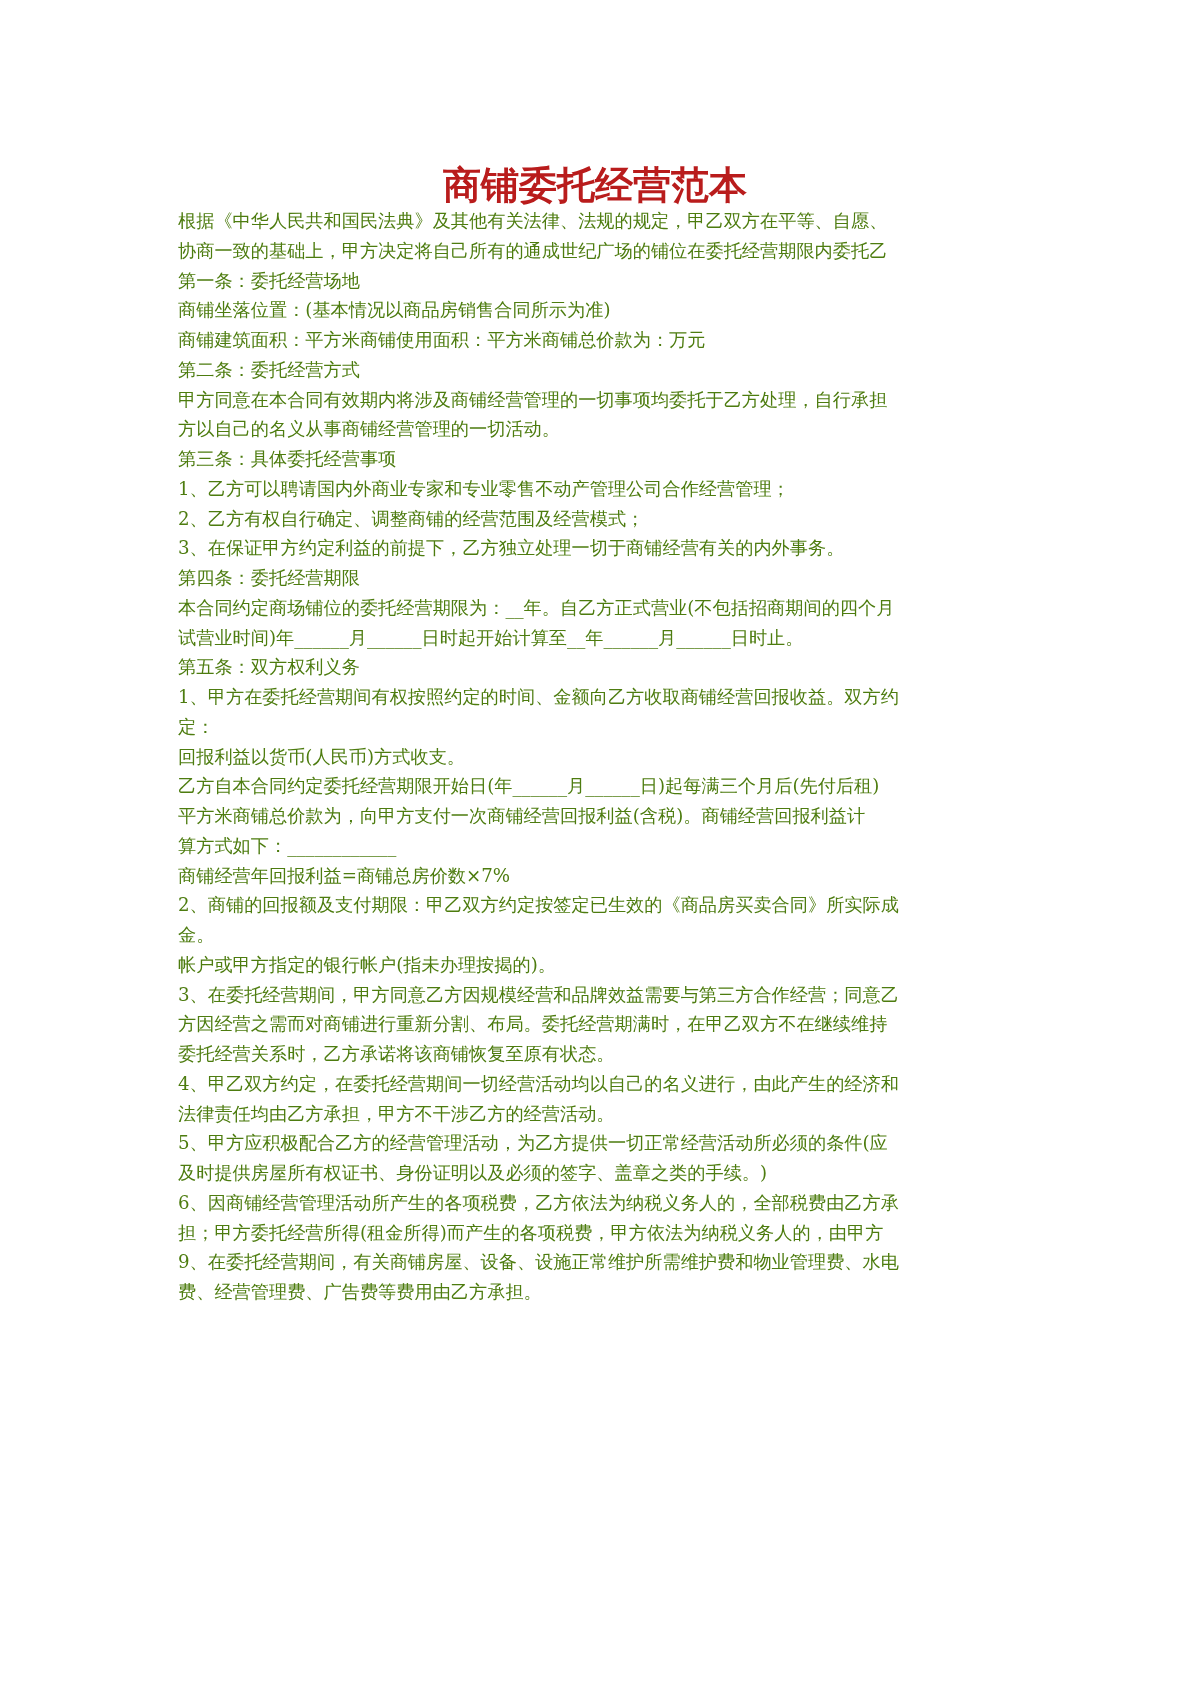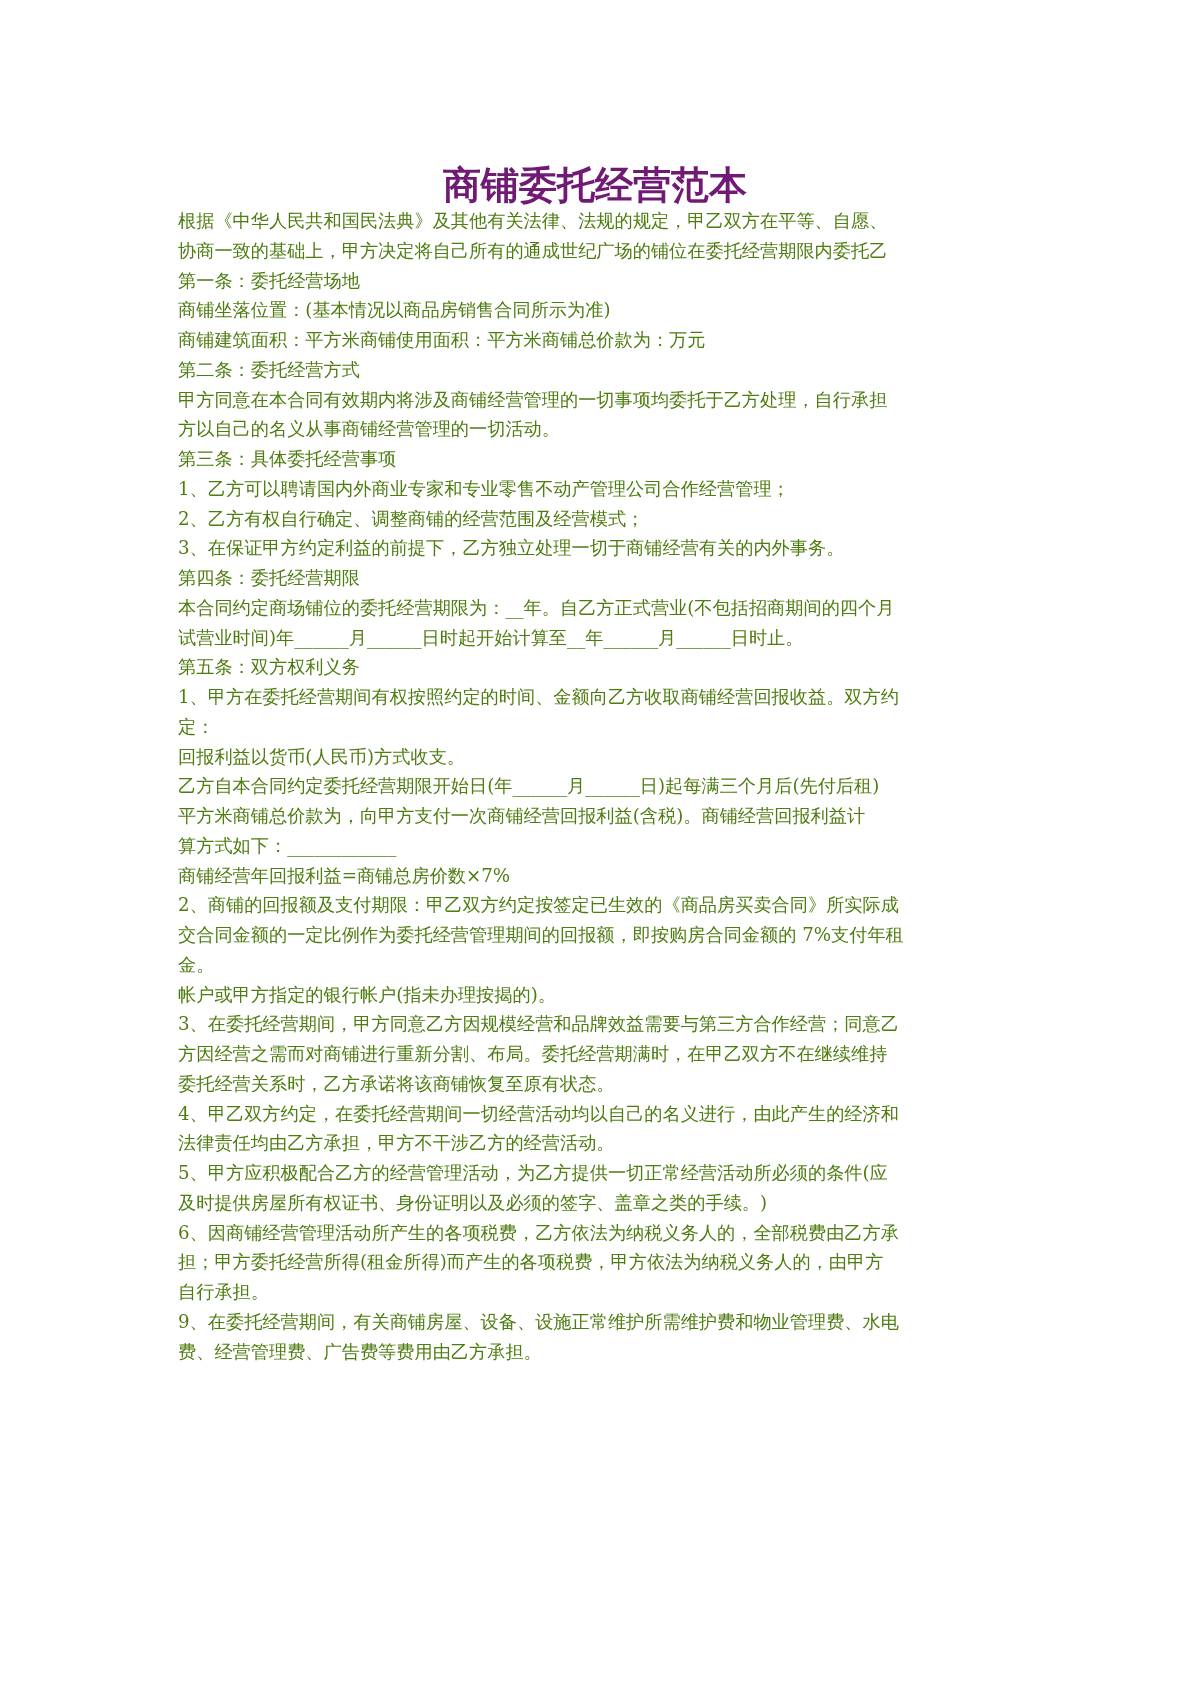--- a/index.html
+++ b/index.html
@@ -1,21 +1,21 @@
 <!DOCTYPE html>
 <html><head>
   <meta charset="utf-8">
   <style>
     html, body { margin: 0; padding: 0; background: #ffffff; }
     body { width: 1190px; height: 1683px; position: relative; overflow: hidden; }
     .page { position: absolute; left: 0; top: 0; width: 1190px; height: 1683px; background: #fff; }
     .title {
       position: absolute; left: 0; width: 1190px; top: 163px; text-align: center;
       font-family: "DejaVu Serif", "Liberation Serif", serif;
-      font-weight: bold; font-size: 38px; line-height: 44px; color: #701a75;
+      font-weight: bold; font-size: 38px; line-height: 44px; color: #b91c1c;
     }
     .body {
       position: absolute; left: 178px; top: 206px; width: 840px;
       font-family: "DejaVu Serif", "Liberation Serif", serif;
       font-size: 18.2px; color: #4d7c0f;
     }
     .line { height: 29.75px; line-height: 29.75px; white-space: pre; overflow: visible; }
   </style>
 </head>
 <body>
@@ -40,29 +40,27 @@
       <div class="line">试营业时间)年______月______日时起开始计算至__年______月______日时止。</div>
       <div class="line">第五条：双方权利义务</div>
       <div class="line">1、甲方在委托经营期间有权按照约定的时间、金额向乙方收取商铺经营回报收益。双方约</div>
       <div class="line">定：</div>
       <div class="line">回报利益以货币(人民币)方式收支。</div>
       <div class="line">乙方自本合同约定委托经营期限开始日(年______月______日)起每满三个月后(先付后租)</div>
       <div class="line">平方米商铺总价款为，向甲方支付一次商铺经营回报利益(含税)。商铺经营回报利益计</div>
       <div class="line">算方式如下：____________</div>
       <div class="line">商铺经营年回报利益=商铺总房价数×7%</div>
       <div class="line">2、商铺的回报额及支付期限：甲乙双方约定按签定已生效的《商品房买卖合同》所实际成</div>
-      <div class="line">交合同金额的一定比例作为委托经营管理期间的回报额，即按购房合同金额的 7%支付年租</div>
       <div class="line">金。</div>
       <div class="line">帐户或甲方指定的银行帐户(指未办理按揭的)。</div>
       <div class="line">3、在委托经营期间，甲方同意乙方因规模经营和品牌效益需要与第三方合作经营；同意乙</div>
       <div class="line">方因经营之需而对商铺进行重新分割、布局。委托经营期满时，在甲乙双方不在继续维持</div>
       <div class="line">委托经营关系时，乙方承诺将该商铺恢复至原有状态。</div>
       <div class="line">4、甲乙双方约定，在委托经营期间一切经营活动均以自己的名义进行，由此产生的经济和</div>
       <div class="line">法律责任均由乙方承担，甲方不干涉乙方的经营活动。</div>
       <div class="line">5、甲方应积极配合乙方的经营管理活动，为乙方提供一切正常经营活动所必须的条件(应</div>
       <div class="line">及时提供房屋所有权证书、身份证明以及必须的签字、盖章之类的手续。)</div>
       <div class="line">6、因商铺经营管理活动所产生的各项税费，乙方依法为纳税义务人的，全部税费由乙方承</div>
       <div class="line">担；甲方委托经营所得(租金所得)而产生的各项税费，甲方依法为纳税义务人的，由甲方</div>
-      <div class="line">自行承担。</div>
       <div class="line">9、在委托经营期间，有关商铺房屋、设备、设施正常维护所需维护费和物业管理费、水电</div>
       <div class="line">费、经营管理费、广告费等费用由乙方承担。</div>
     </div>
 </div>
 
 </body></html>

